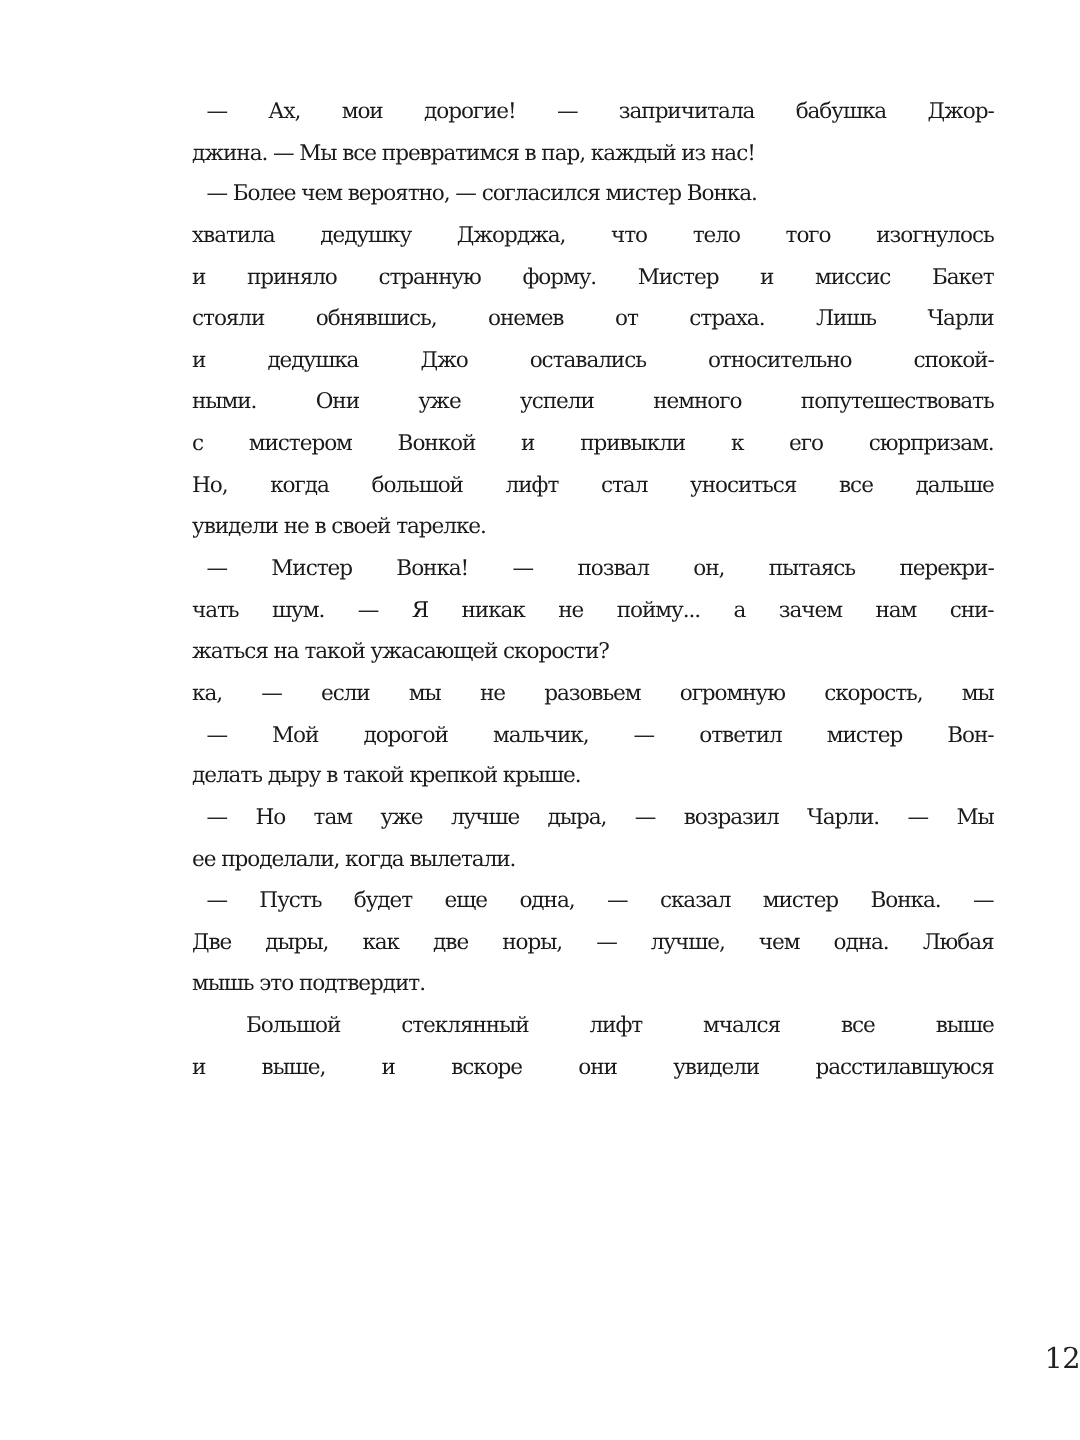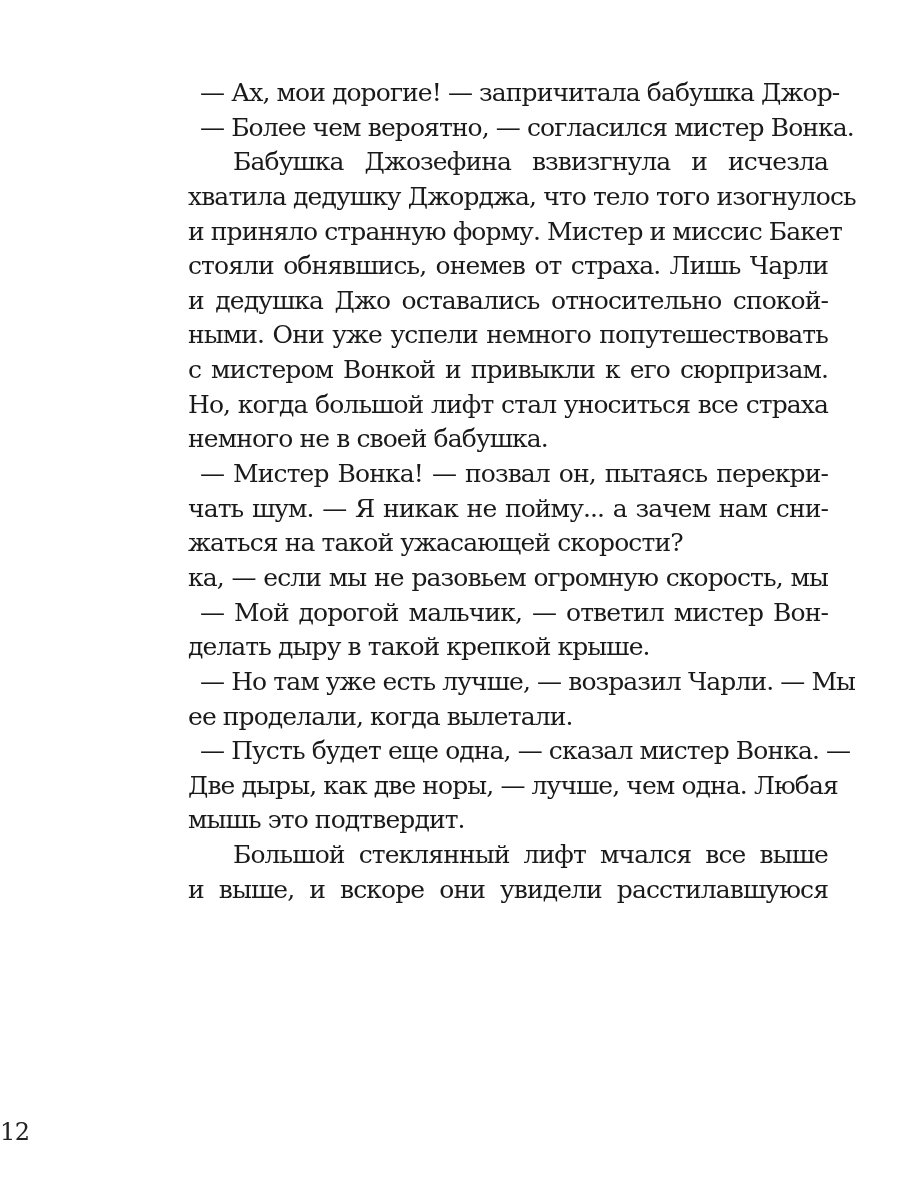--- a/index.html
+++ b/index.html
@@ -25,71 +25,70 @@
     .text-block {
       position: absolute;
       left: 160px;
       top: 76px;
       width: 668px;
     }
     .line {
       display: block;
       height: 34.65px;
       line-height: 34.65px;
-      font-size: 25px;
+      font-size: 18px;
       white-space: nowrap;
       text-align: justify;
       text-align-last: justify;
       letter-spacing: -0.9px;
       word-spacing: 0px;
-      margin-left: 28px;
     }
     .line.last {
       text-align-last: left;
     }
     .line.indent {
       padding-left: 45px;
     }
     .line.dash {
       padding-left: 12px;
     }
     .page-number {
       position: absolute;
       top: 1118px;
       left: 0;
       width: 900px;
-      text-align: left;
+      text-align: right;
       font-size: 24px;
       color: #222;
       letter-spacing: -0.5px;
     }
   </style>
 </head>
 <body>
 
 <div class="page">
   <div class="text-block">
     <span class="line dash">— Ах, мои дорогие! — запричитала бабушка Джор-</span>
+    <span class="line last">джина. — Мы все превратимся в пар, каждый из нас!</span>
     <span class="line dash last">— Более чем вероятно, — согласился мистер Вонка.</span>
-    <span class="line indent">Бабушка Джозефина взвизгнула и исчезла</span>
     <span class="line">хватила дедушку Джорджа, что тело того изогнулось</span>
     <span class="line">и приняло странную форму. Мистер и миссис Бакет</span>
     <span class="line">стояли обнявшись, онемев от страха. Лишь Чарли</span>
     <span class="line">и дедушка Джо оставались относительно спокой-</span>
     <span class="line">ными. Они уже успели немного попутешествовать</span>
     <span class="line">с мистером Вонкой и привыкли к его сюрпризам.</span>
-    <span class="line">Но, когда большой лифт стал уноситься все страха</span>
-    <span class="line last">немного не в своей бабушка.</span>
+    <span class="line">Но, когда большой лифт стал уноситься все дальше</span>
+    <span class="line last">увидели не в своей тарелке.</span>
     <span class="line dash">— Мистер Вонка! — позвал он, пытаясь перекри-</span>
     <span class="line">чать шум. — Я никак не пойму... а зачем нам сни-</span>
     <span class="line last">жаться на такой ужасающей скорости?</span>
     <span class="line">ка, — если мы не разовьем огромную скорость, мы</span>
     <span class="line dash">— Мой дорогой мальчик, — ответил мистер Вон-</span>
     <span class="line last">делать дыру в такой крепкой крыше.</span>
-    <span class="line dash">— Но там уже есть лучше, — возразил Чарли. — Мы</span>
+    <span class="line dash">— Но там уже лучше дыра, — возразил Чарли. — Мы</span>
     <span class="line last">ее проделали, когда вылетали.</span>
     <span class="line dash">— Пусть будет еще одна, — сказал мистер Вонка. —</span>
     <span class="line">Две дыры, как две норы, — лучше, чем одна. Любая</span>
     <span class="line last">мышь это подтвердит.</span>
     <span class="line indent">Большой стеклянный лифт мчался все выше</span>
     <span class="line">и выше, и вскоре они увидели расстилавшуюся</span>
   </div>
 
   <div class="page-number">12</div>
 </div>

